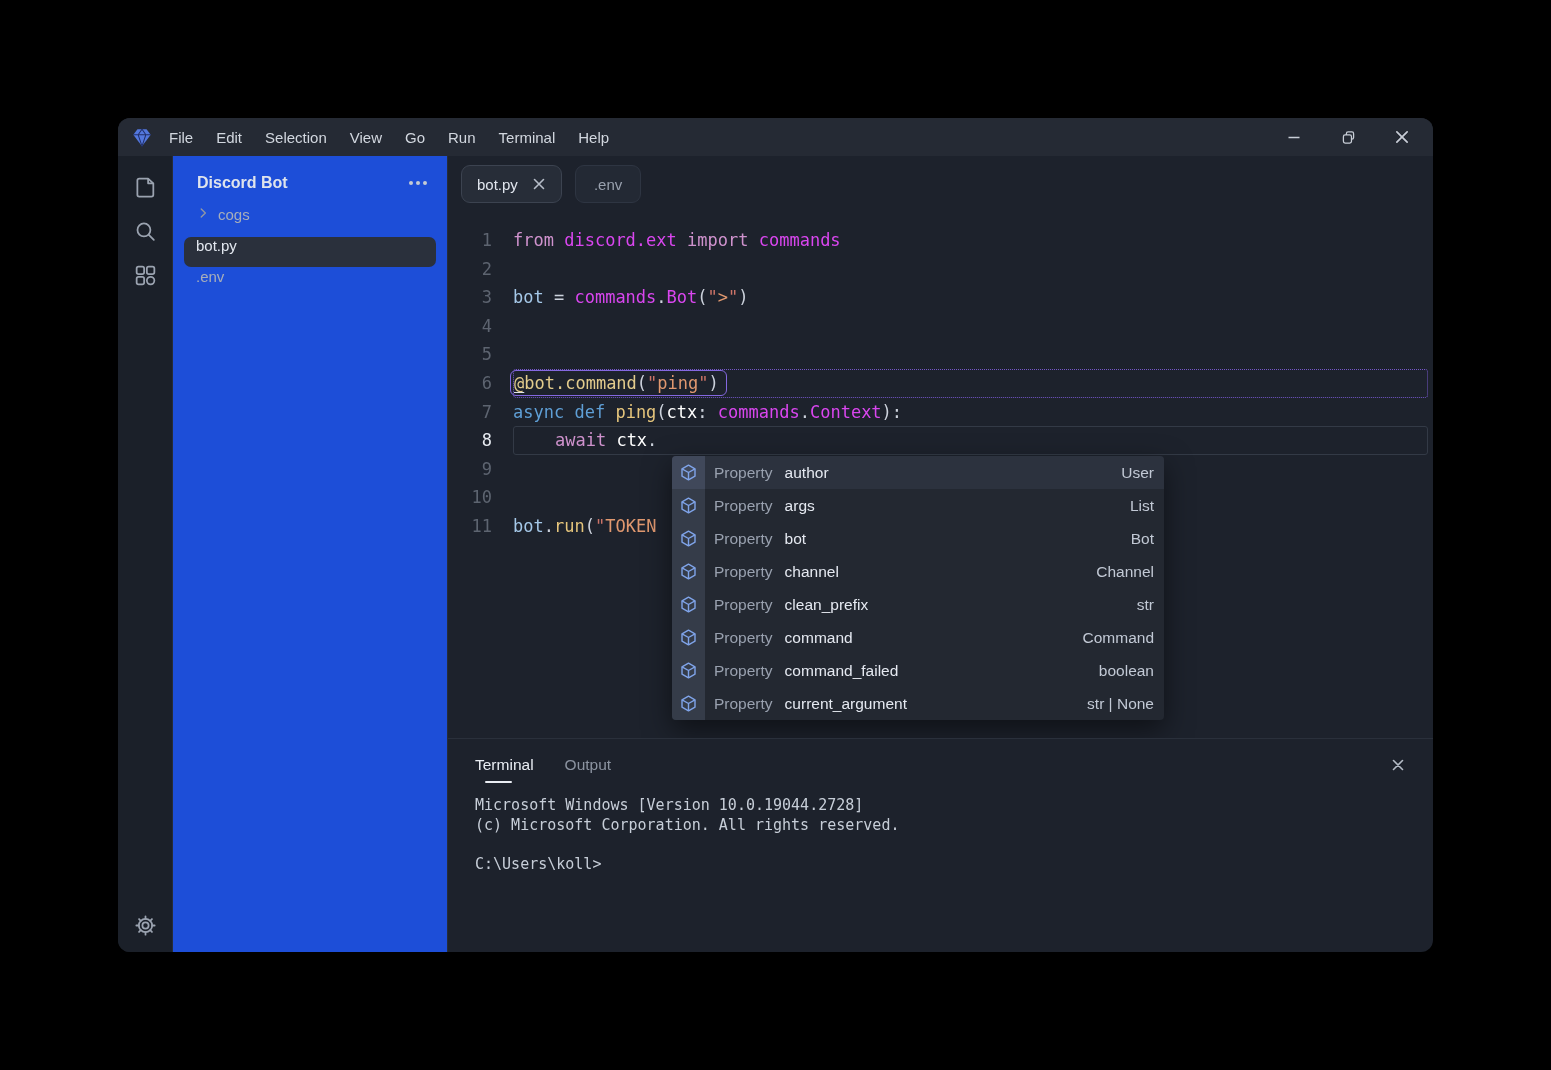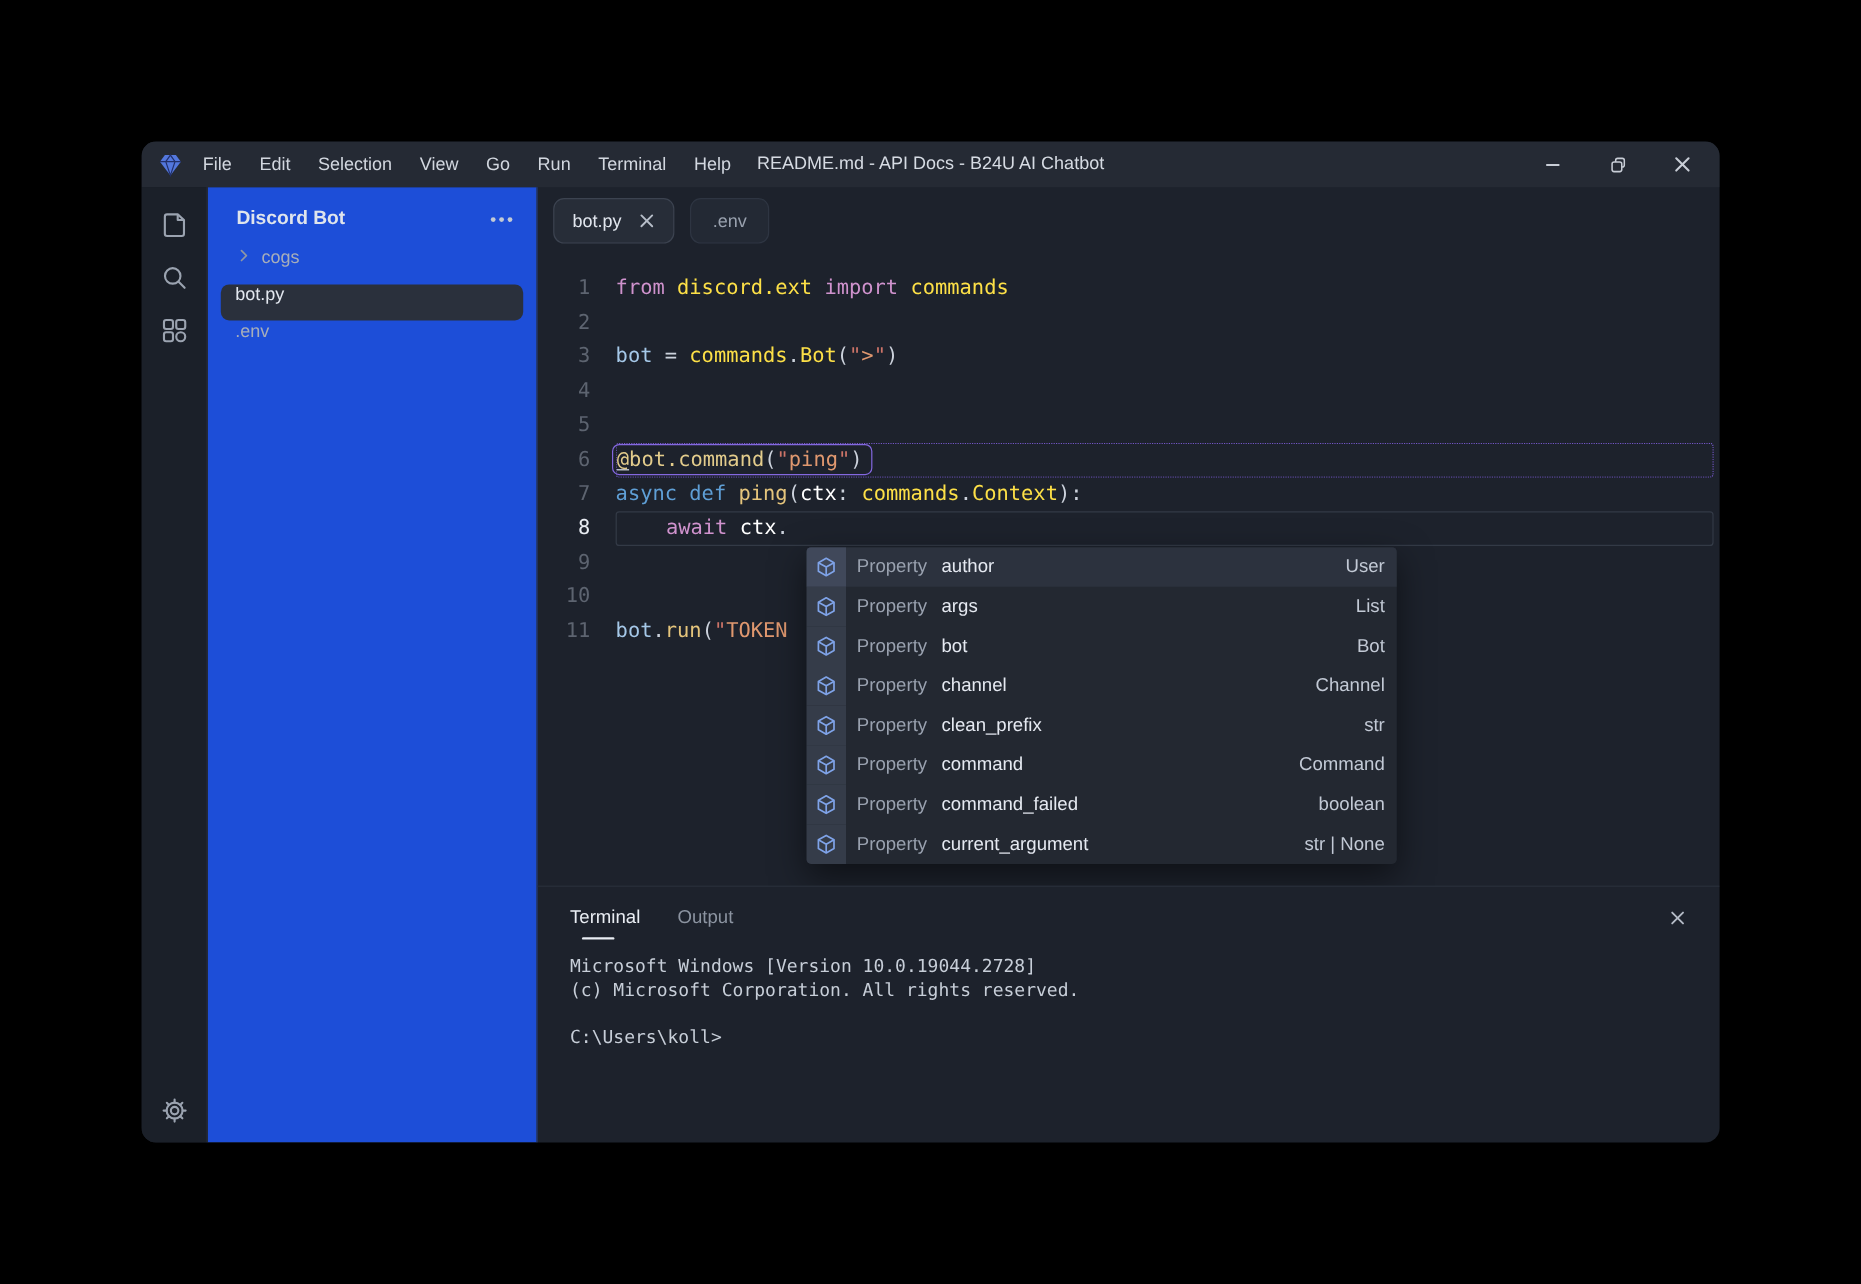--- a/index.html
+++ b/index.html
@@ -51,21 +51,21 @@
   .line { display:flex; height:28.6px; line-height:28.6px; }
   .ln { width:44px; text-align:right; color:#5d6470; flex:0 0 44px; }
   .ln.active { color:#e8ecf2; }
   .lbody { flex:1; margin-left:21px; margin-right:5px; white-space:pre; }
   .line.hl-decorated .lbody { border:1px dotted #7457c8; border-radius:3px; line-height:26.6px; }
   .line.hl-current  .lbody { border:1px solid #333a46; border-radius:3px; line-height:26.6px; }
   .snip { display:inline-block; border:1.5px solid #8468e0; border-radius:6px; padding:0 7px 0 3px; margin-left:-4px; line-height:24px; }
   .tok.kw  { color:#cf92cd; }
   .tok.kw2 { color:#5f9fd6; }
   .tok.fn  { color:#e5c57c; }
-  .tok.type{ color:#fde047; }
+  .tok.type{ color:#d946ef; }
   .tok.var { color:#a5c8e8; }
   .tok.var2{ color:#ffffff; }
   .tok.punc{ color:#ccd2dc; }
   .tok.str { color:#e0986f; }
   .tok.strq{ color:#cd7468; }
   .tok.dec { color:#e3cc8c; }
   .tok.pl  { color:#d7dde6; }
   .tok.u   { text-decoration:underline; text-underline-offset:3px; text-decoration-color:#dfe3ea; }
 
   
@@ -104,21 +104,20 @@
     <nav class="menu">
         <span class="menu-item">File</span>
         <span class="menu-item">Edit</span>
         <span class="menu-item">Selection</span>
         <span class="menu-item">View</span>
         <span class="menu-item">Go</span>
         <span class="menu-item">Run</span>
         <span class="menu-item">Terminal</span>
         <span class="menu-item">Help</span>
       </nav>
-    <div class="win-title">README.md - API Docs - B24U AI Chatbot</div>
     <div class="win-controls">
       <span class="win-btn">
         <svg width="16" height="16" viewBox="0 0 16 16" fill="none" stroke-width="1.6">
             <path d="M2.5 8.5 H13.5"></path>
           </svg>
       </span>
       <span class="win-btn">
         <svg width="17" height="17" viewBox="0 0 20 20" fill="none" stroke-width="1.5">
           <rect x="4" y="7" width="9.5" height="9.5" rx="2"></rect>
           <path d="M7.5 7 V5.5 a2 2 0 0 1 2-2 h4.5 a2 2 0 0 1 2 2 v4.5 a2 2 0 0 1-2 2 H13"></path>

